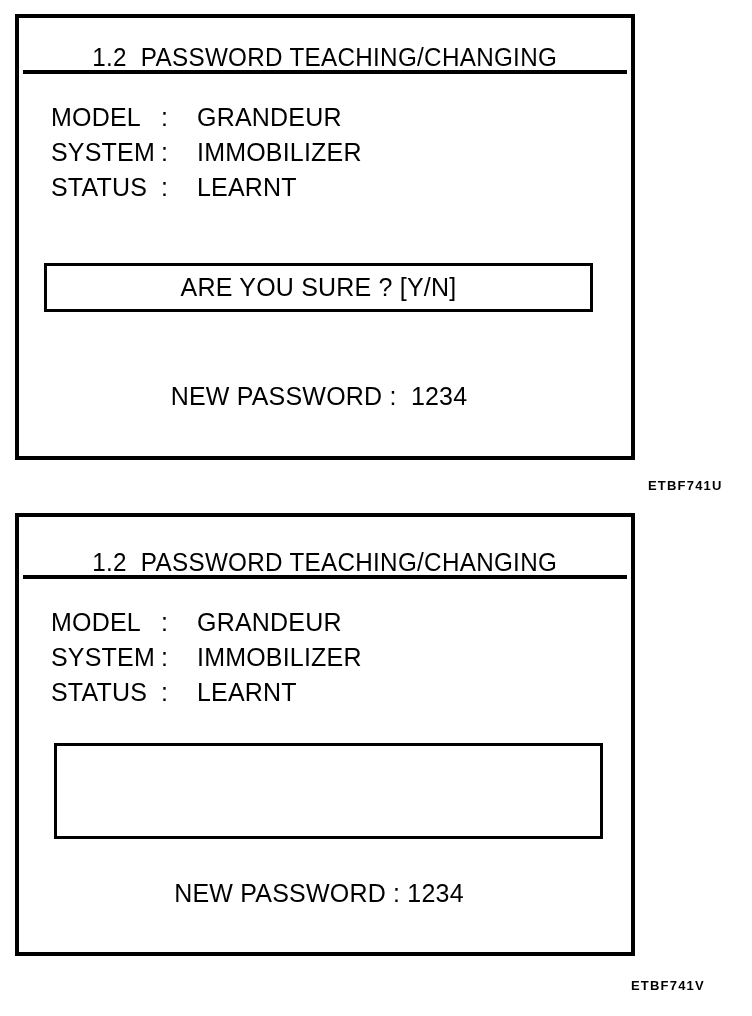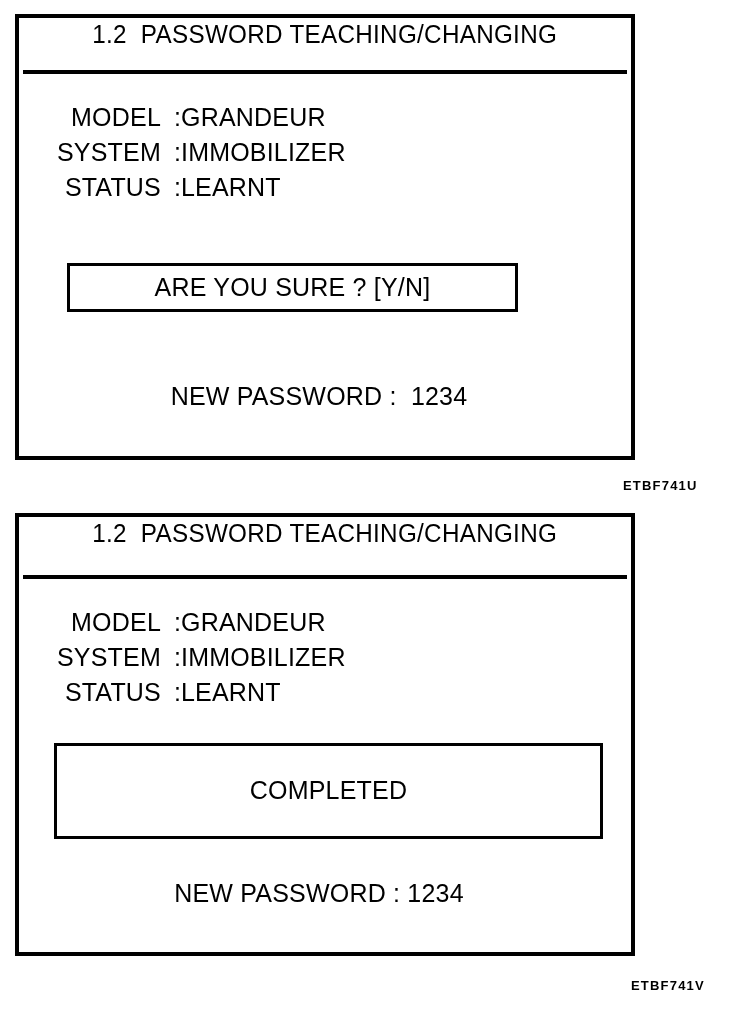--- a/index.html
+++ b/index.html
@@ -39,21 +39,21 @@
   
   .panel-titlebar {
     position: absolute;
     left: 4px;
     right: 4px;
     top: 4px;
     height: 52px;
     box-sizing: border-box;
     border-bottom: 4px solid #000;
     display: flex;
-    align-items: flex-start;
+    align-items: flex-end;
     justify-content: center;
   }
   #panel-2 .panel-titlebar { height: 58px; }
 
   .panel-title {
     font-size: 25px;
     font-weight: 500;
     letter-spacing: 0.3px;
     white-space: pre;
     line-height: 1;
@@ -76,50 +76,50 @@
     left: 28px;
     top: 26px;
   }
   .info-row {
     display: flex;
     align-items: baseline;
     height: 35px;
     font-size: 25px;
     white-space: pre;
     line-height: 35px;
-    text-align: right;
   }
   .info-label {
     display: inline-block;
     width: 110px;
     letter-spacing: 0.2px;
   }
   .info-colon {
     display: inline-block;
     width: 20px;
   }
   .info-value {
     letter-spacing: 0.2px;
+    margin-left: 16px;
   }
 
   
   .msg-box {
     position: absolute;
     box-sizing: border-box;
     border: 3px solid #000;
     background: #ffffff;
     display: flex;
     flex-direction: column;
     align-items: center;
     justify-content: center;
   }
   #msg-box-1 {
-    left: 44px;
+    left: 21px;
     top: 189px;
-    width: 451px;
+    width: 549px;
     height: 49px;
   }
   #msg-box-2 {
     left: 31px;
     top: 164px;
     width: 549px;
     height: 96px;
   }
   .msg-line {
     font-size: 25px;
@@ -142,21 +142,21 @@
   #password-2 { top: 300px; }
 
   
   .caption {
     position: absolute;
     font-size: 13px;
     font-weight: bold;
     letter-spacing: 1.2px;
     font-family: "Liberation Sans", sans-serif;
   }
-  #caption-1 { left: 623px; top: 478px; text-align: right; }
+  #caption-1 { left: 648px; top: 478px; text-align: right; }
   #caption-2 { left: 631px; top: 978px; text-align: center; }
 </style>
 </head>
 <body>
 
 <div class="figure">
 
   <div class="panel" id="panel-1">
 
     <div class="panel-titlebar">
@@ -214,21 +214,20 @@
           <span class="info-value">IMMOBILIZER</span>
         </div>
         <div class="info-row">
           <span class="info-label">STATUS</span>
           <span class="info-colon">:</span>
           <span class="info-value">LEARNT</span>
         </div>
       </div>
 
       <div class="msg-box" id="msg-box-2">
-        <div class="msg-line">COMPLETED</div>
       </div>
 
       <div class="password-line" id="password-2">NEW PASSWORD : 1234</div>
 
     </div>
   </div>
 
   <div class="caption" id="caption-2">ETBF741V</div>
 
 </div>

